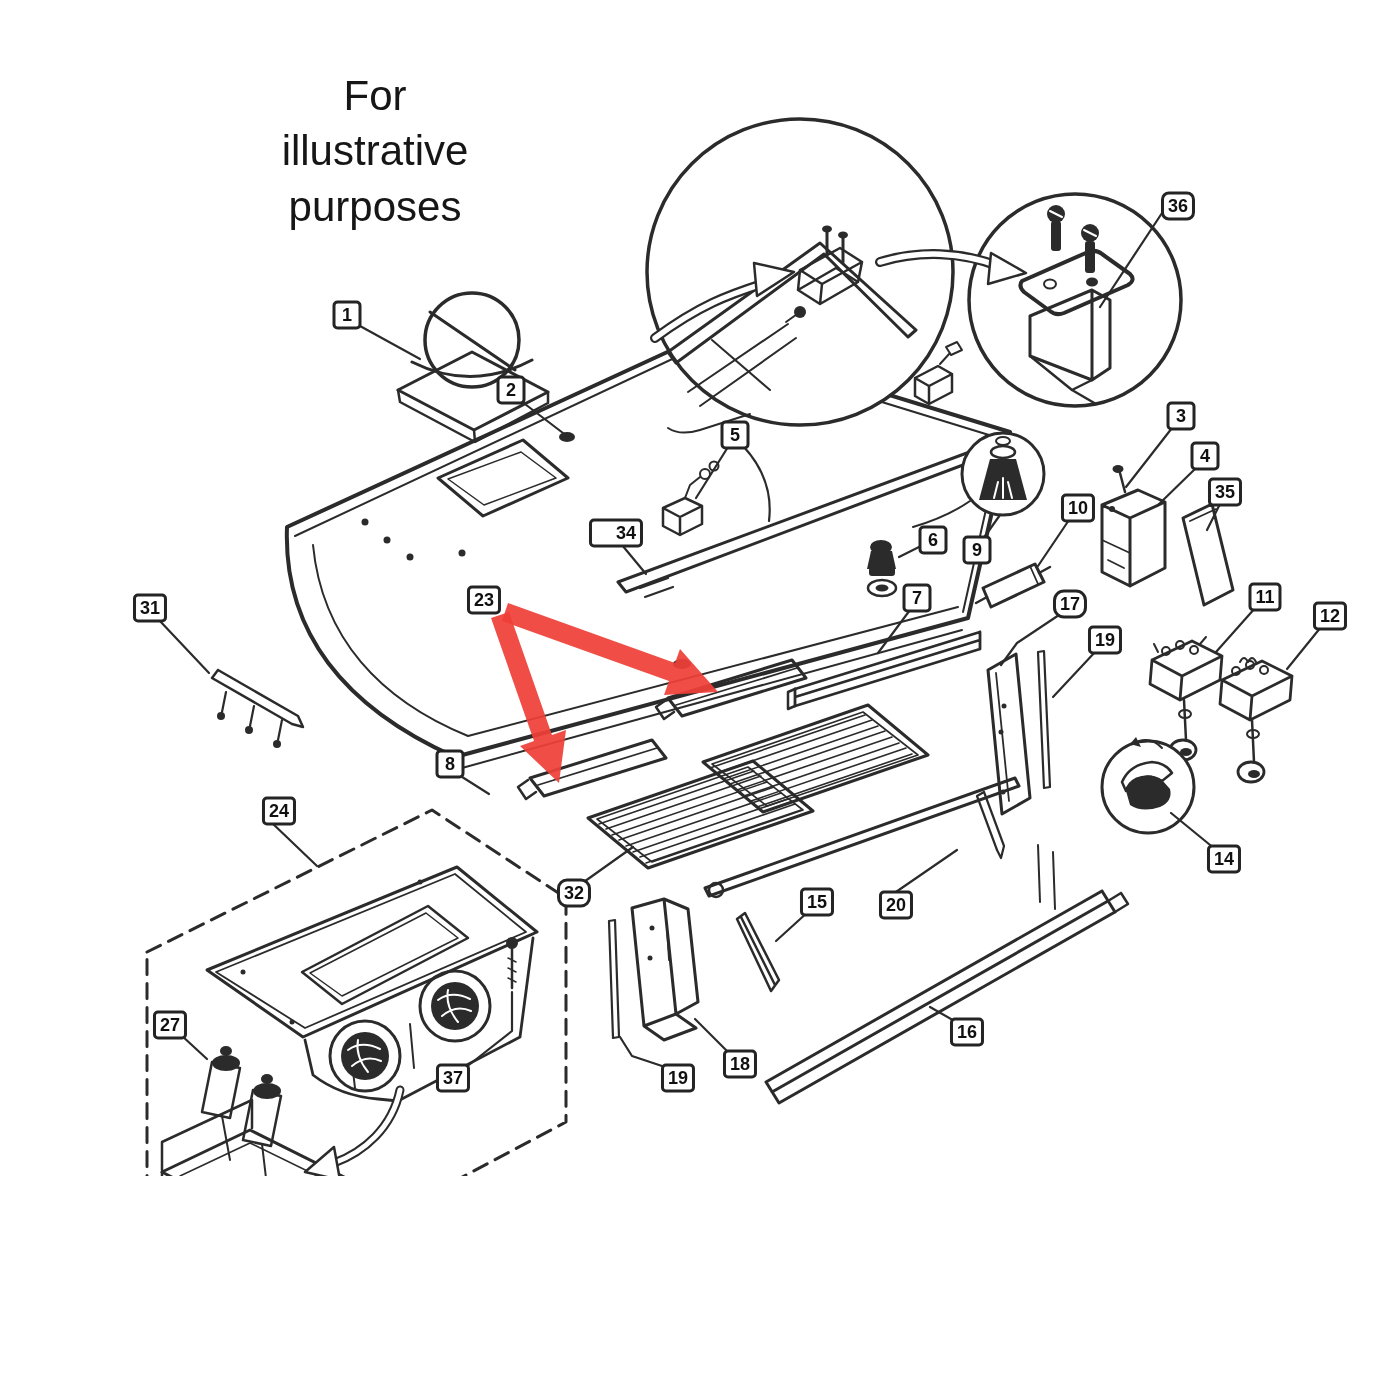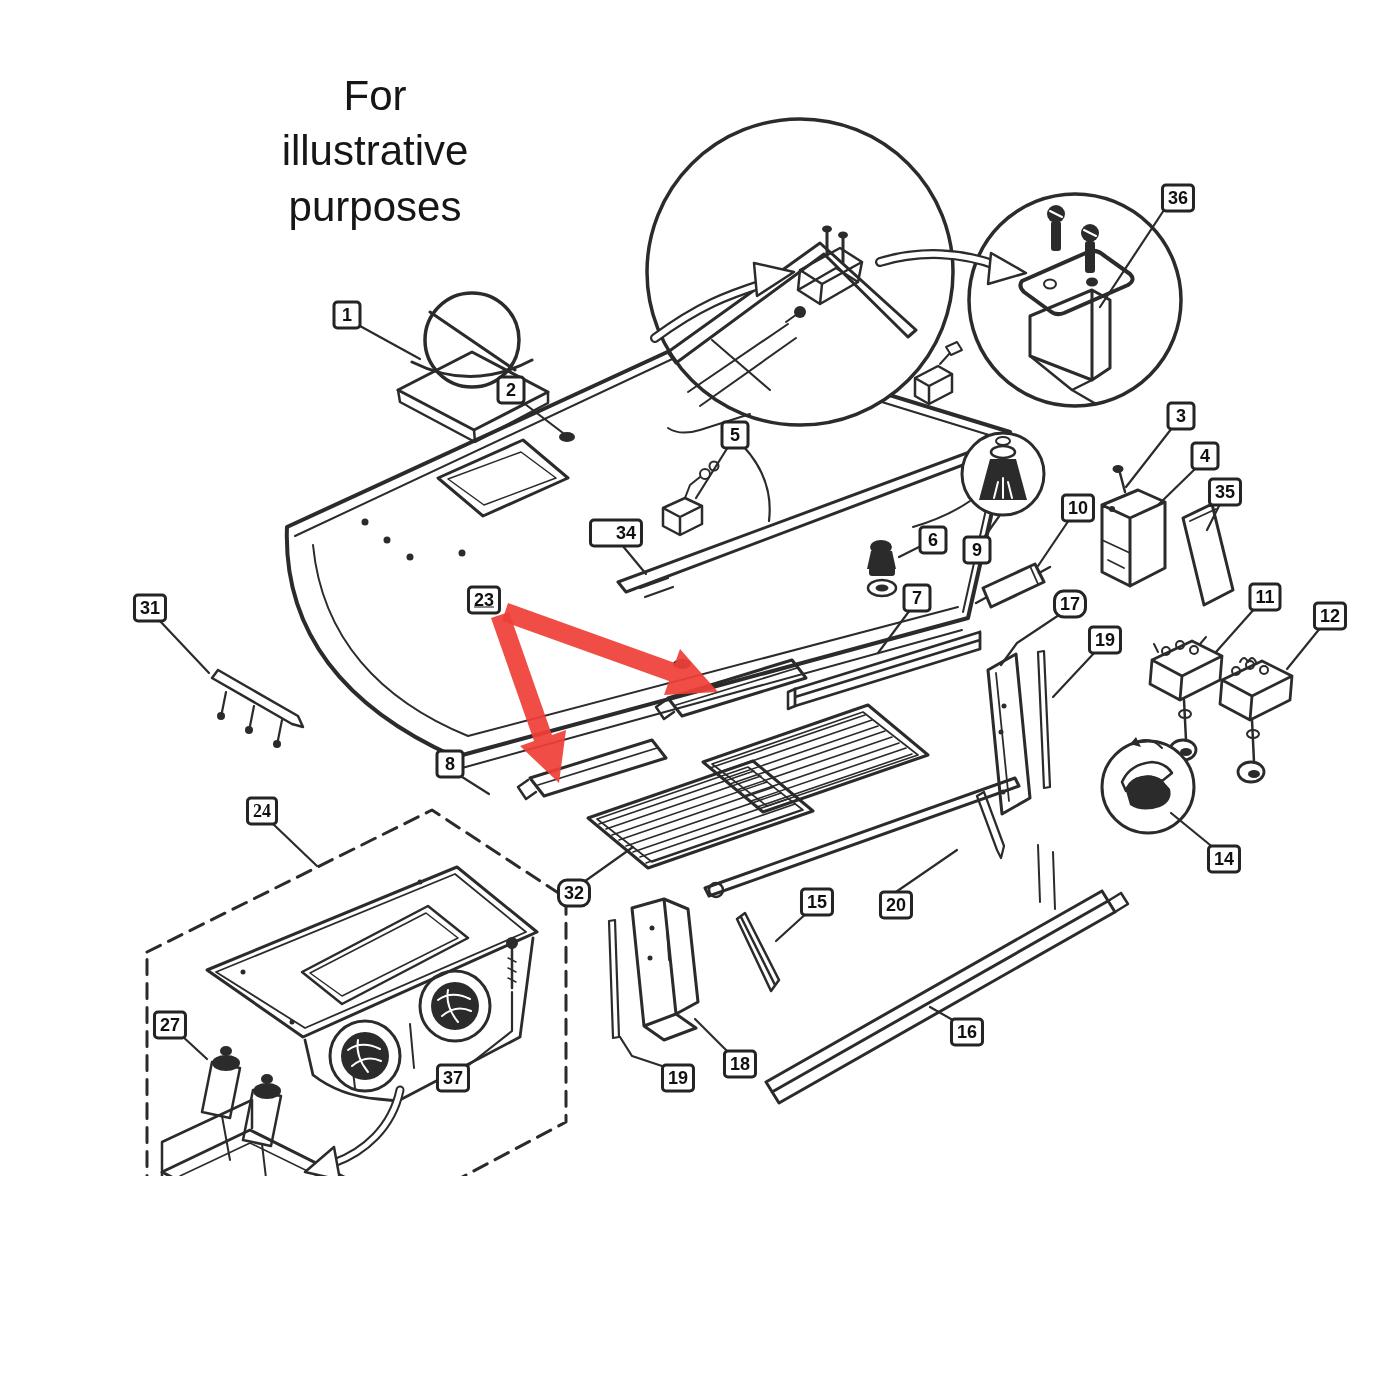--- a/index.html
+++ b/index.html
@@ -313,38 +313,38 @@
   </g>
 </svg>
 
   <div id="note">For
 illustrative
 purposes</div>
 
   <div id="labels-layer">
       <div class="plabel" style="left: 347px; top: 315px;">1</div>
       <div class="plabel" style="left: 511px; top: 390px;">2</div>
-      <div class="plabel" style="left: 1178px; top: 198px;">36</div>
+      <div class="plabel" style="left: 1178px; top: 206px; border-radius: 8px;">36</div>
       <div class="plabel" style="left: 1181px; top: 416px;">3</div>
       <div class="plabel" style="left: 1205px; top: 456px;">4</div>
       <div class="plabel" style="left: 1225px; top: 492px;">35</div>
       <div class="plabel" style="left: 735px; top: 435px;">5</div>
       <div class="plabel" style="left: 616px; top: 533px; padding-left: 24px;">34</div>
       <div class="plabel" style="left: 1078px; top: 508px;">10</div>
       <div class="plabel" style="left: 933px; top: 540px;">6</div>
       <div class="plabel" style="left: 977px; top: 550px;">9</div>
       <div class="plabel" style="left: 917px; top: 598px;">7</div>
       <div class="plabel" style="left: 1070px; top: 604px; border-radius: 11px;">17</div>
       <div class="plabel" style="left: 1105px; top: 640px;">19</div>
       <div class="plabel" style="left: 1265px; top: 597px;">11</div>
       <div class="plabel" style="left: 1330px; top: 616px;">12</div>
       <div class="plabel" style="left: 150px; top: 608px;">31</div>
-      <div class="plabel" style="left: 484px; top: 600px; text-decoration: underline;">23</div>
+      <div class="plabel" style="left: 484px; top: 600px;">23</div>
       <div class="plabel" style="left: 450px; top: 764px;">8</div>
-      <div class="plabel" style="left: 262px; top: 811px; font-family: Liberation Serif, serif;">24</div>
+      <div class="plabel" style="left: 279px; top: 811px;">24</div>
       <div class="plabel" style="left: 1224px; top: 859px;">14</div>
       <div class="plabel" style="left: 574px; top: 893px; border-radius: 10px;">32</div>
       <div class="plabel" style="left: 817px; top: 902px;">15</div>
       <div class="plabel" style="left: 896px; top: 905px;">20</div>
       <div class="plabel" style="left: 170px; top: 1025px;">27</div>
       <div class="plabel" style="left: 453px; top: 1078px;">37</div>
       <div class="plabel" style="left: 740px; top: 1064px;">18</div>
       <div class="plabel" style="left: 678px; top: 1078px;">19</div>
       <div class="plabel" style="left: 967px; top: 1032px;">16</div>
     </div>

